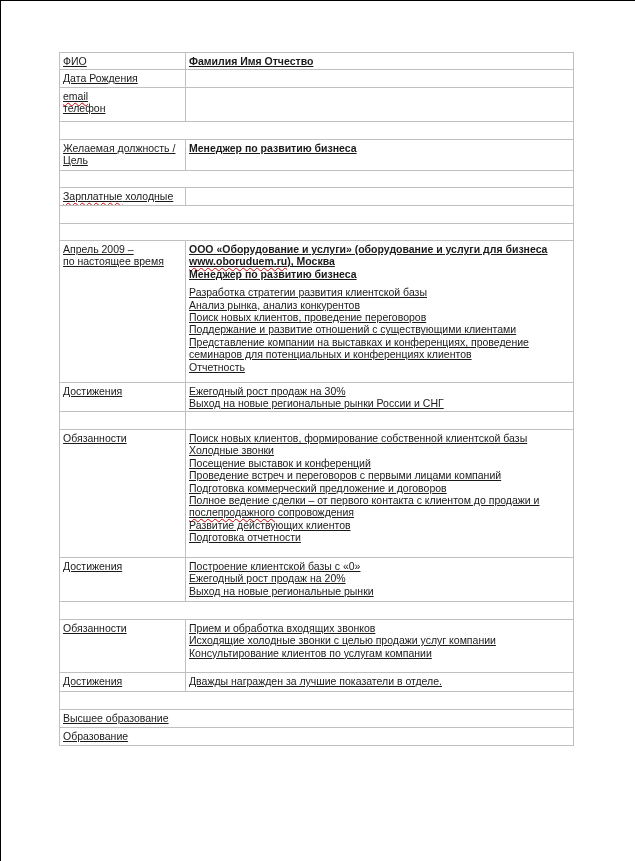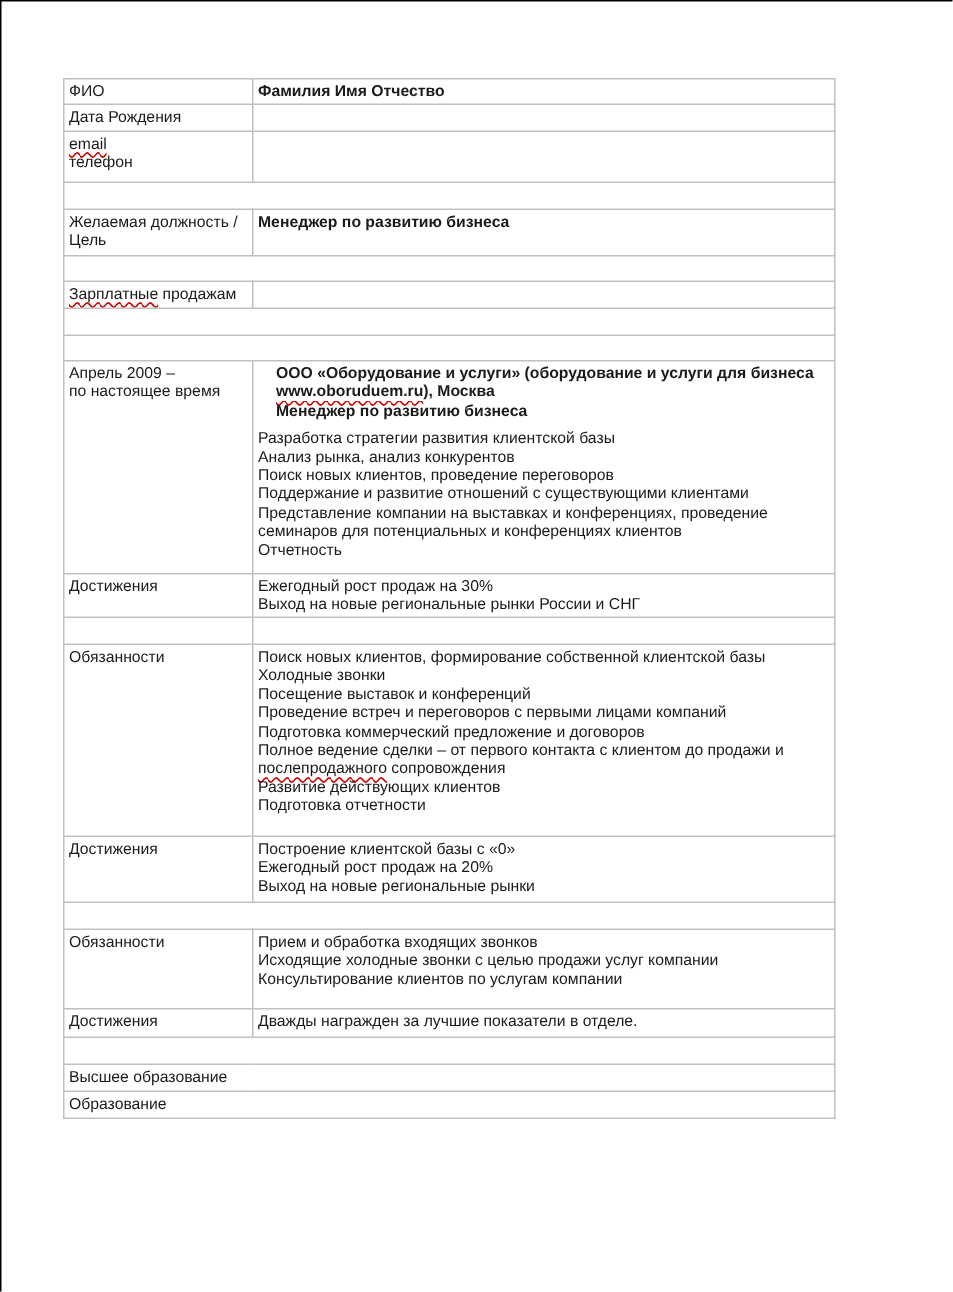--- a/index.html
+++ b/index.html
@@ -3,30 +3,30 @@
 <meta charset="utf-8">
 <style>
   html, body { margin: 0; padding: 0; }
   body {
     width: 635px; height: 861px; background: #ffffff; position: relative; overflow: hidden;
     font-family: "Liberation Sans", sans-serif; font-size: 10.5px; color: #1a1a1a;
   }
   .page-border-top { position: absolute; left: 0; top: 0; width: 635px; height: 1px; background: #000; }
   .page-border-left { position: absolute; left: 0; top: 0; width: 1px; height: 861px; background: #000; }
   table.resume {
-    position: absolute; left: 42px; top: 52px; width: 514px;
-    border-collapse: collapse; table-layout: fixed;
+    position: absolute; left: 59px; top: 52px; width: 514px;
+    border-collapse: collapse; table-layout: fixed; text-decoration: underline;
   }
   table.resume td {
     border: 1px solid #c0c0c0; vertical-align: top; padding: 2px 3px 1px 3px;
     line-height: 12.4px; overflow: hidden;
   }
   col.c1 { width: 126px; }
   col.c2 { width: 388px; }
-  .b { font-weight: bold; margin-left: 12px; }
+  .b { font-weight: bold; }
   .spell { text-decoration: underline wavy #d00000; text-decoration-thickness: 1px; text-underline-offset: 2px; }
   .gap { height: 6px; }
   .line { display: block; white-space: nowrap; }
 </style>
 </head>
 <body>
 
 <div class="page-border-top"></div>
 <div class="page-border-left"></div>
 
@@ -62,21 +62,21 @@
   <tr style="height:31px">
     <td>Желаемая должность / Цель</td>
     <td class="b">Менеджер по развитию бизнеса</td>
   </tr>
 
   <tr style="height:17px">
         <td colspan="2"></td>
       </tr>
 
   <tr style="height:18px">
-    <td><span class="spell">Зарплатные</span><span> продажам</span></td>
+    <td><span class="spell">Зарплатные</span><span> холодные</span></td>
     <td></td>
   </tr>
 
   <tr style="height:18px">
         <td colspan="2"></td>
       </tr>
 
 
   <tr style="height:17px">
         <td colspan="2"></td>

